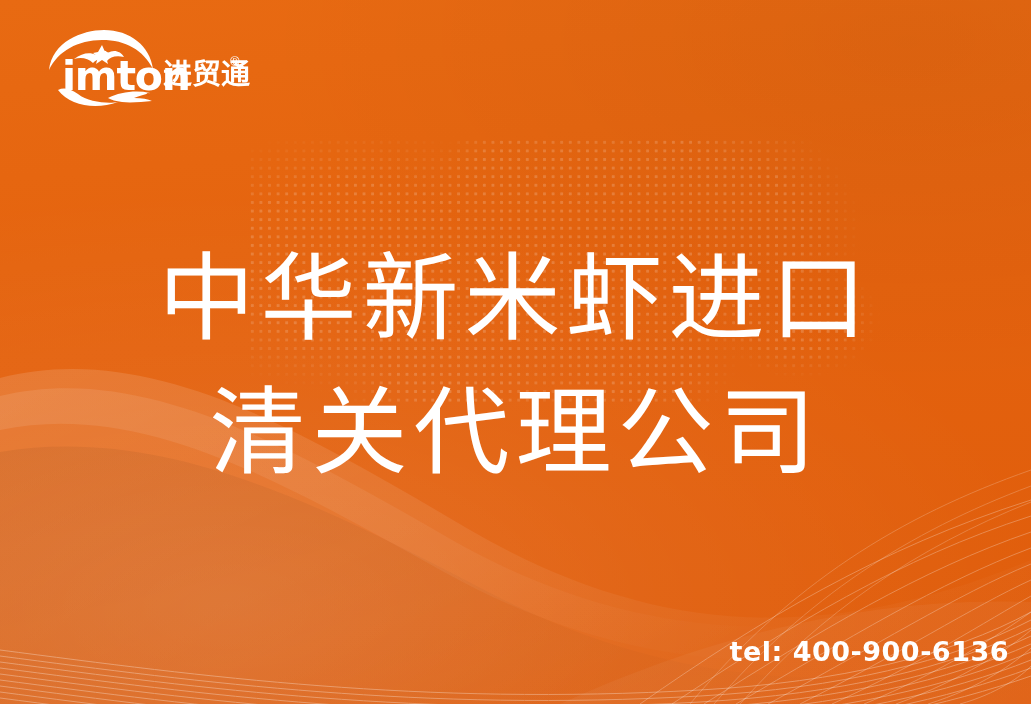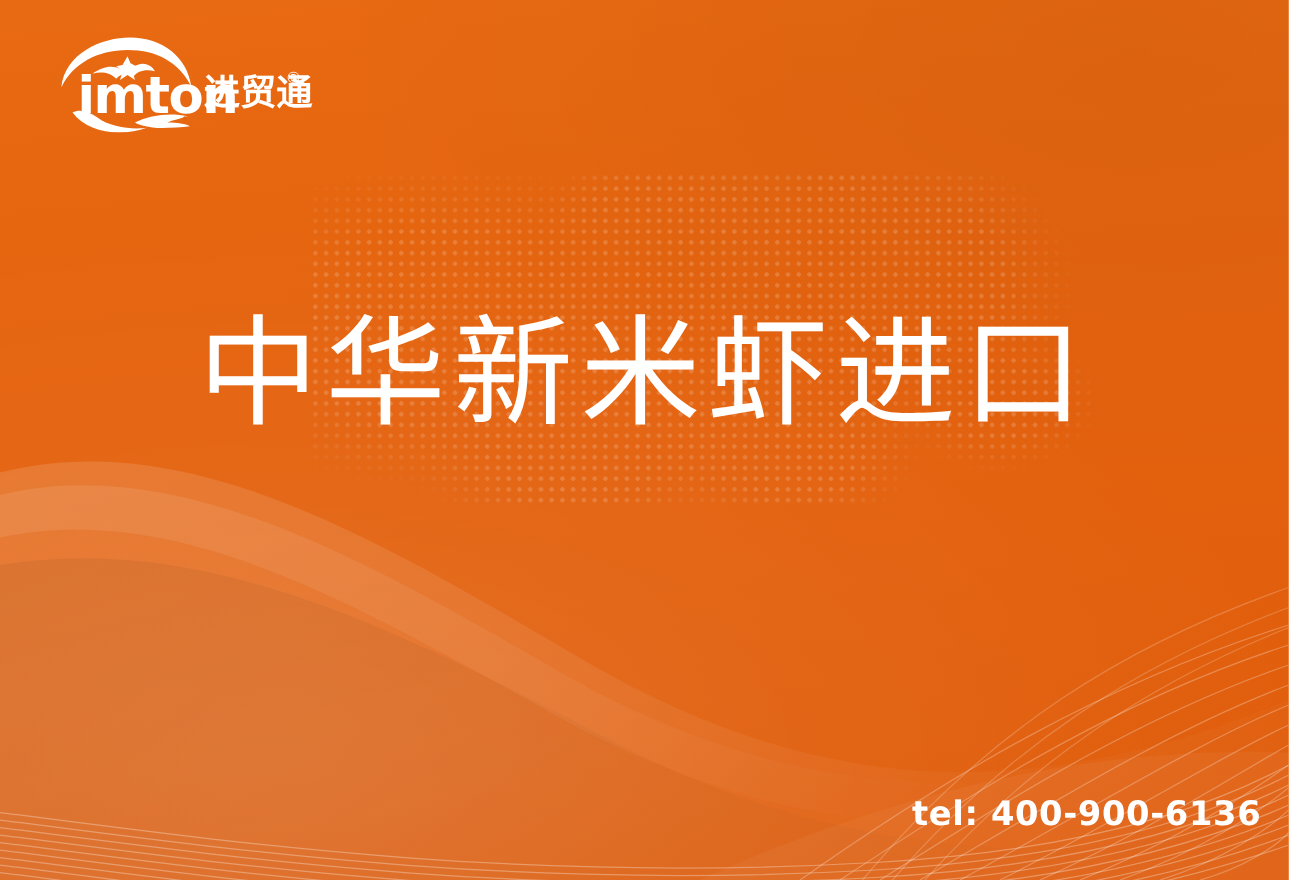--- a/index.html
+++ b/index.html
@@ -231,17 +231,18 @@
                C104,74 92,75 84,74 C78,73 73,72 70,70 Z" fill="#ffffff"></path>
       <circle cx="110" cy="66.5" r="1.6" fill="#E4620E"></circle>
     </svg>
     <div class="logo-word">imton</div>
     <div class="logo-cn">进贸通</div>
     <div class="logo-reg">®</div>
   </div>
 
   <div class="headline">
     <span class="headline-line">中华新米虾进口</span>
+    <span class="headline-line">清关代理公司</span>
   </div>
 
   <div class="tel">tel: 400-900-6136</div>
 
 </div>
 
 </body></html>

